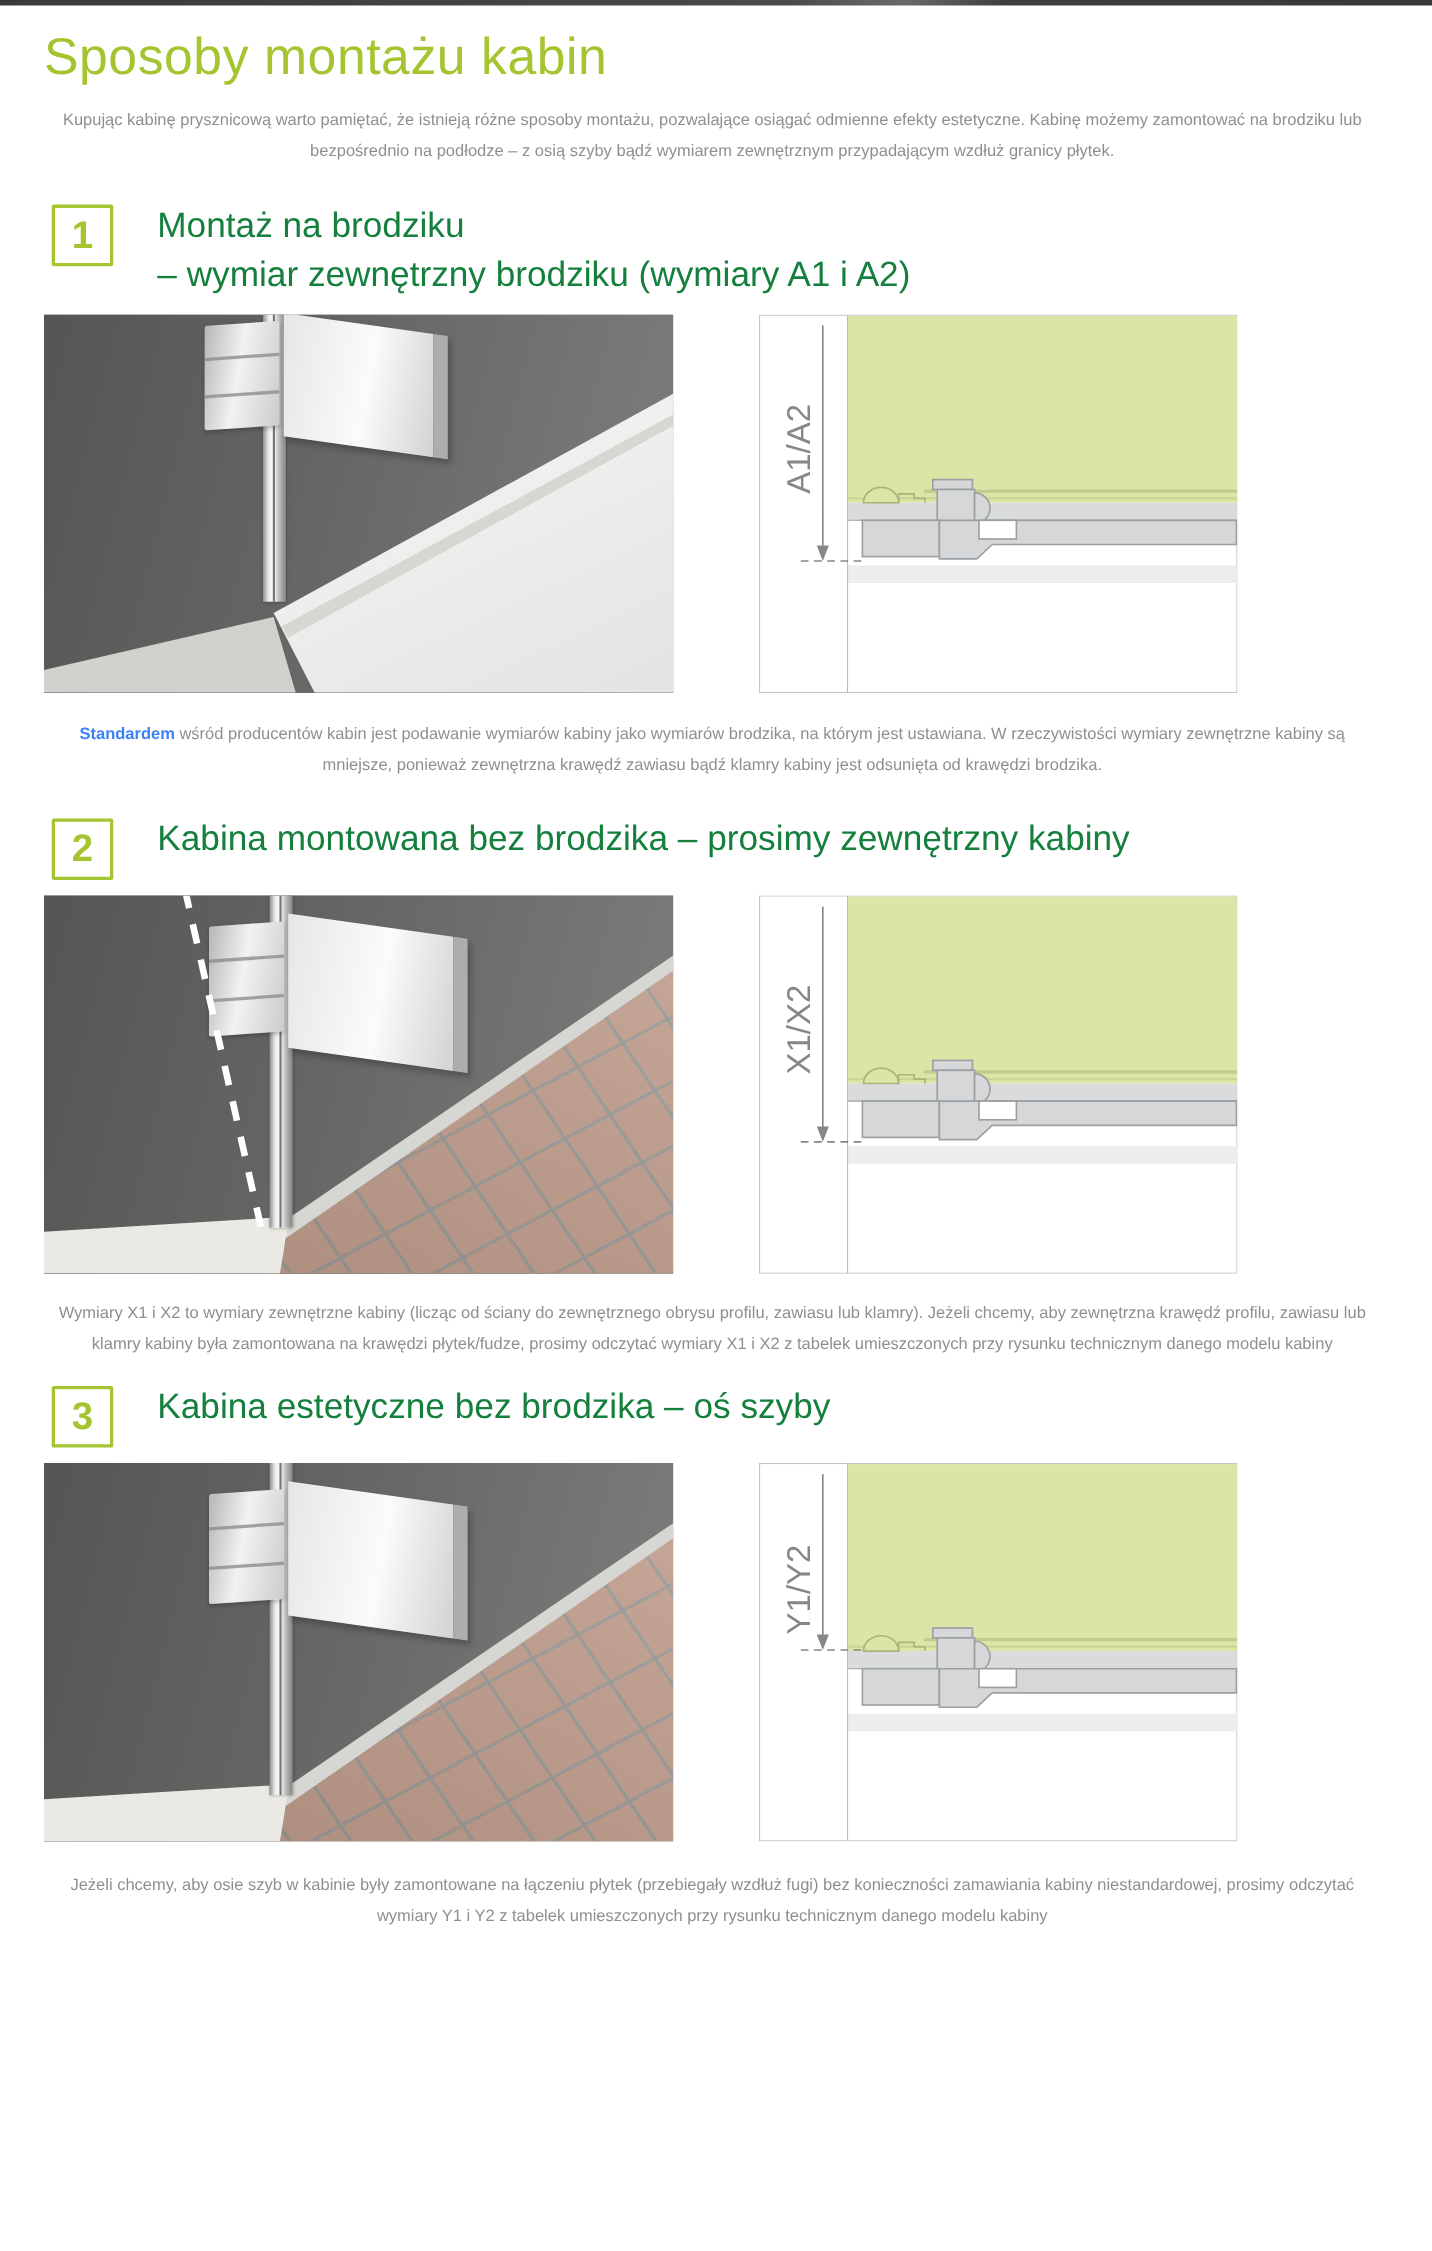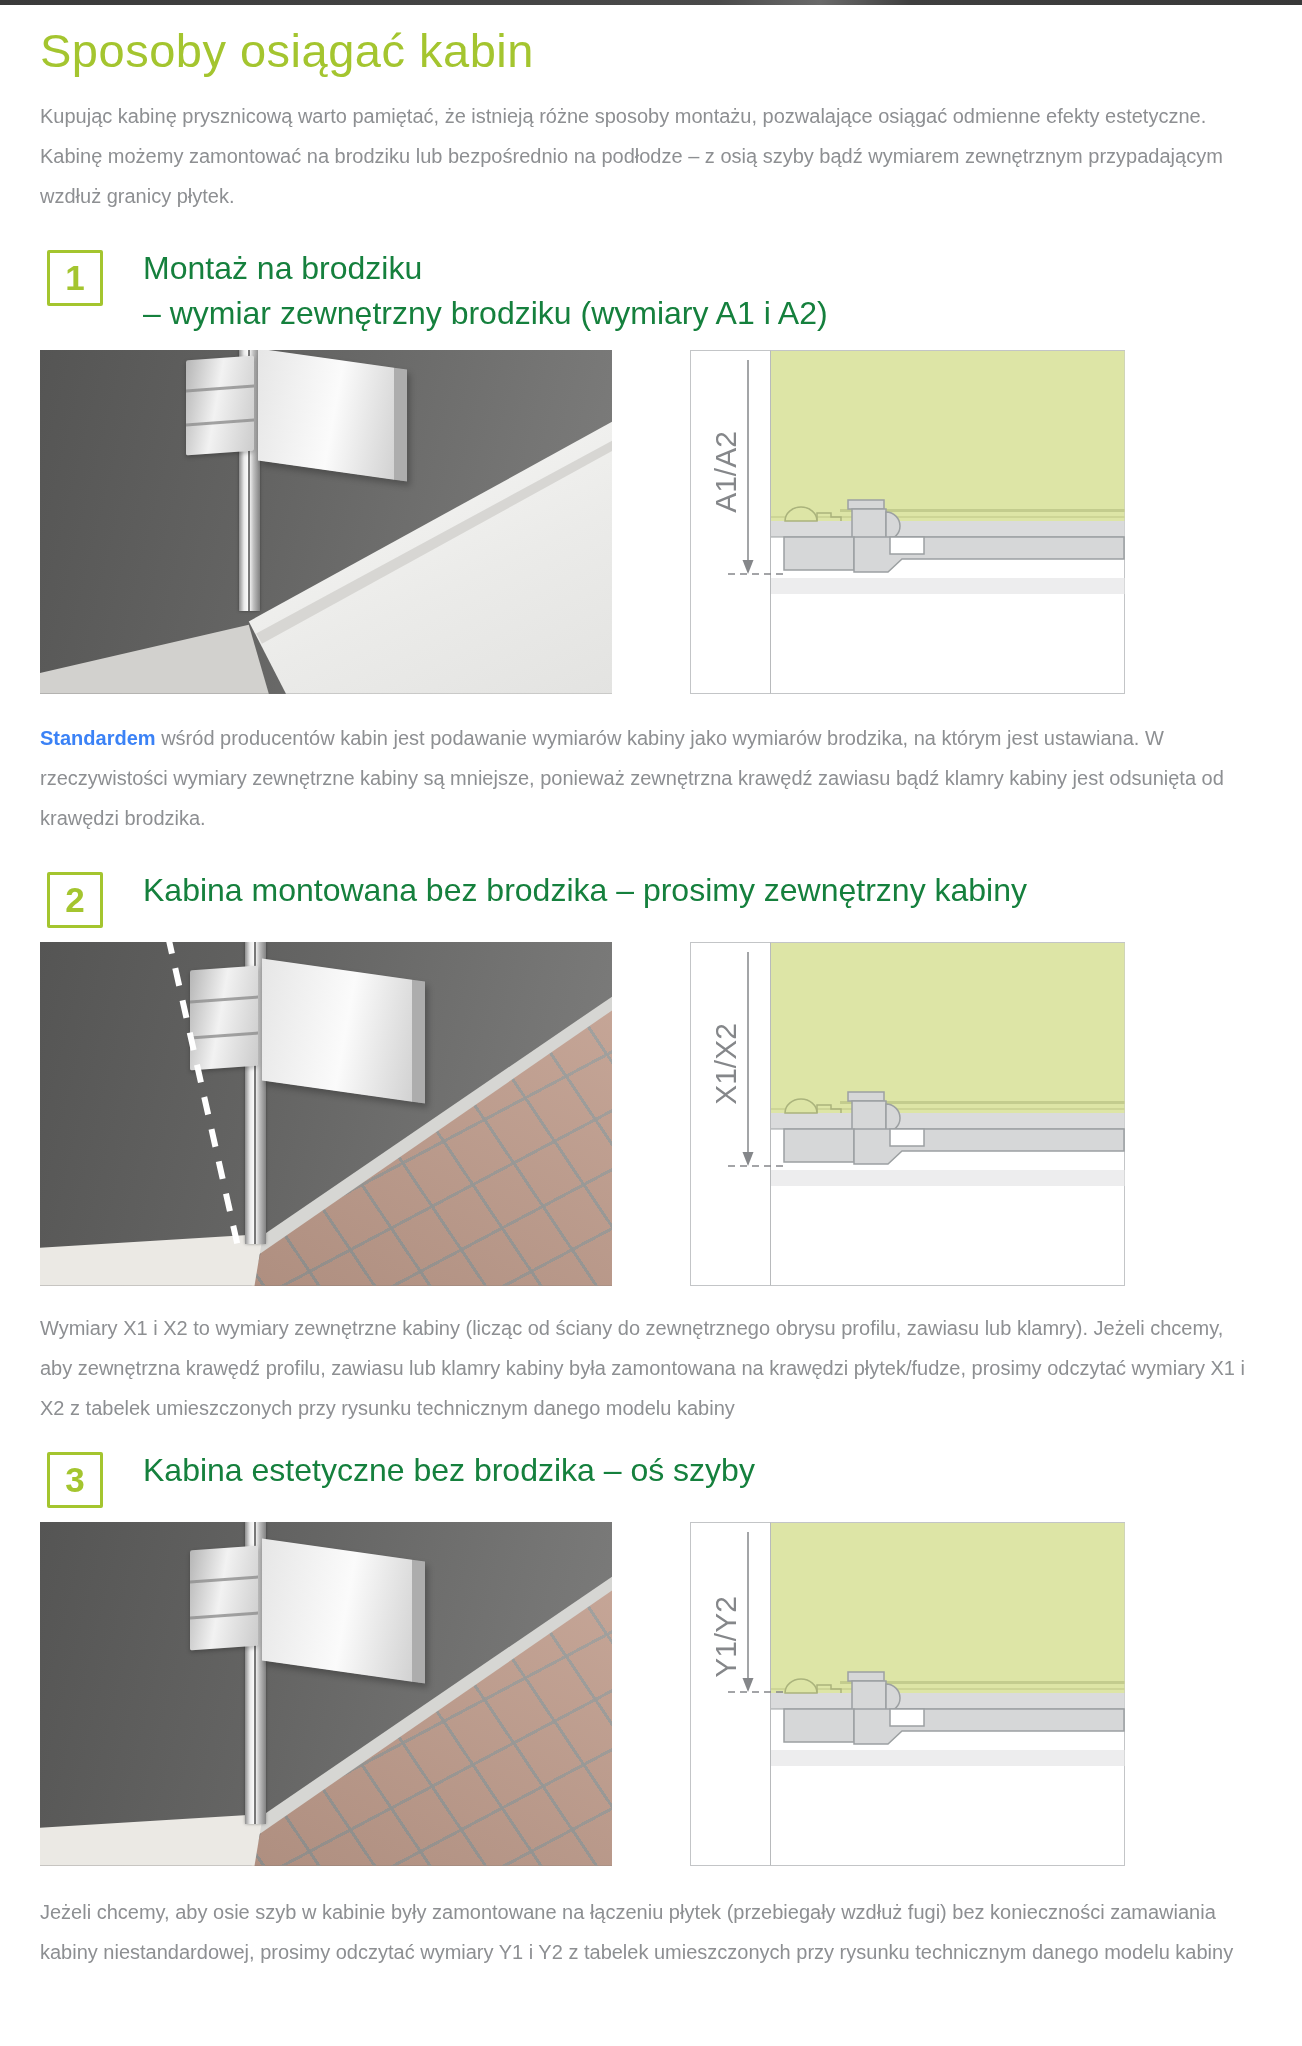--- a/index.html
+++ b/index.html
@@ -12,21 +12,21 @@
   }
   .top-edge{width:100%;height:5px;background:linear-gradient(90deg,#3a3a3a 0%,#4a4a4a 55%,#6a6a6a 63%,#3f3f3f 70%,#383838 100%);}
   .page{padding:14px 45px 30px 40px;}
 
   
   .page-title{
     color:#a4c52f;font-size:47px;font-weight:300;letter-spacing:.5px;
     margin:6px 0 18px 0;line-height:1.12;
   }
   .intro, .note{
-    color:#8d8f92;font-size:20px;line-height:40px;max-width:1215px;margin:0;
+    color:#8d8f92;font-size:15px;line-height:28px;max-width:1215px;margin:0;text-align:center;
   }
   .note b{color:#3b82f6;font-weight:bold;}
 
   .sec-head{display:flex;align-items:flex-start;margin-top:30px;}
   .badge{
     width:50px;height:50px;border:3px solid #a4c52f;border-radius:2px;
     display:flex;align-items:center;justify-content:center;
     margin:4px 0 0 7px;flex:0 0 auto;background:#fff;
   }
   .badge span{color:#a4c52f;font-size:35px;font-weight:bold;line-height:1;}
@@ -89,21 +89,21 @@
   .diagram{flex:0 0 auto;width:435px;height:344px;}
   .diagram text{font-family:"Liberation Sans",sans-serif;}
 </style>
 </head>
 <body>
 
 <div class="top-edge"></div>
 
 <div class="page">
 
-  <h1 class="page-title">Sposoby osiągać kabin</h1>
+  <h1 class="page-title">Sposoby montażu kabin</h1>
 
   <p class="intro">Kupując kabinę prysznicową warto pamiętać, że istnieją różne sposoby montażu, pozwalające osiągać odmienne efekty estetyczne. Kabinę możemy zamontować na brodziku lub bezpośrednio na podłodze – z osią szyby bądź wymiarem zewnętrznym przypadającym wzdłuż granicy płytek.</p>
 
   <div class="sec-head">
     <div class="badge">
       <span>1</span>
     </div>
     <div class="sec-titles">
       <div>Montaż na brodziku</div>
       <div>– wymiar zewnętrzny brodziku (wymiary A1 i A2)</div>

